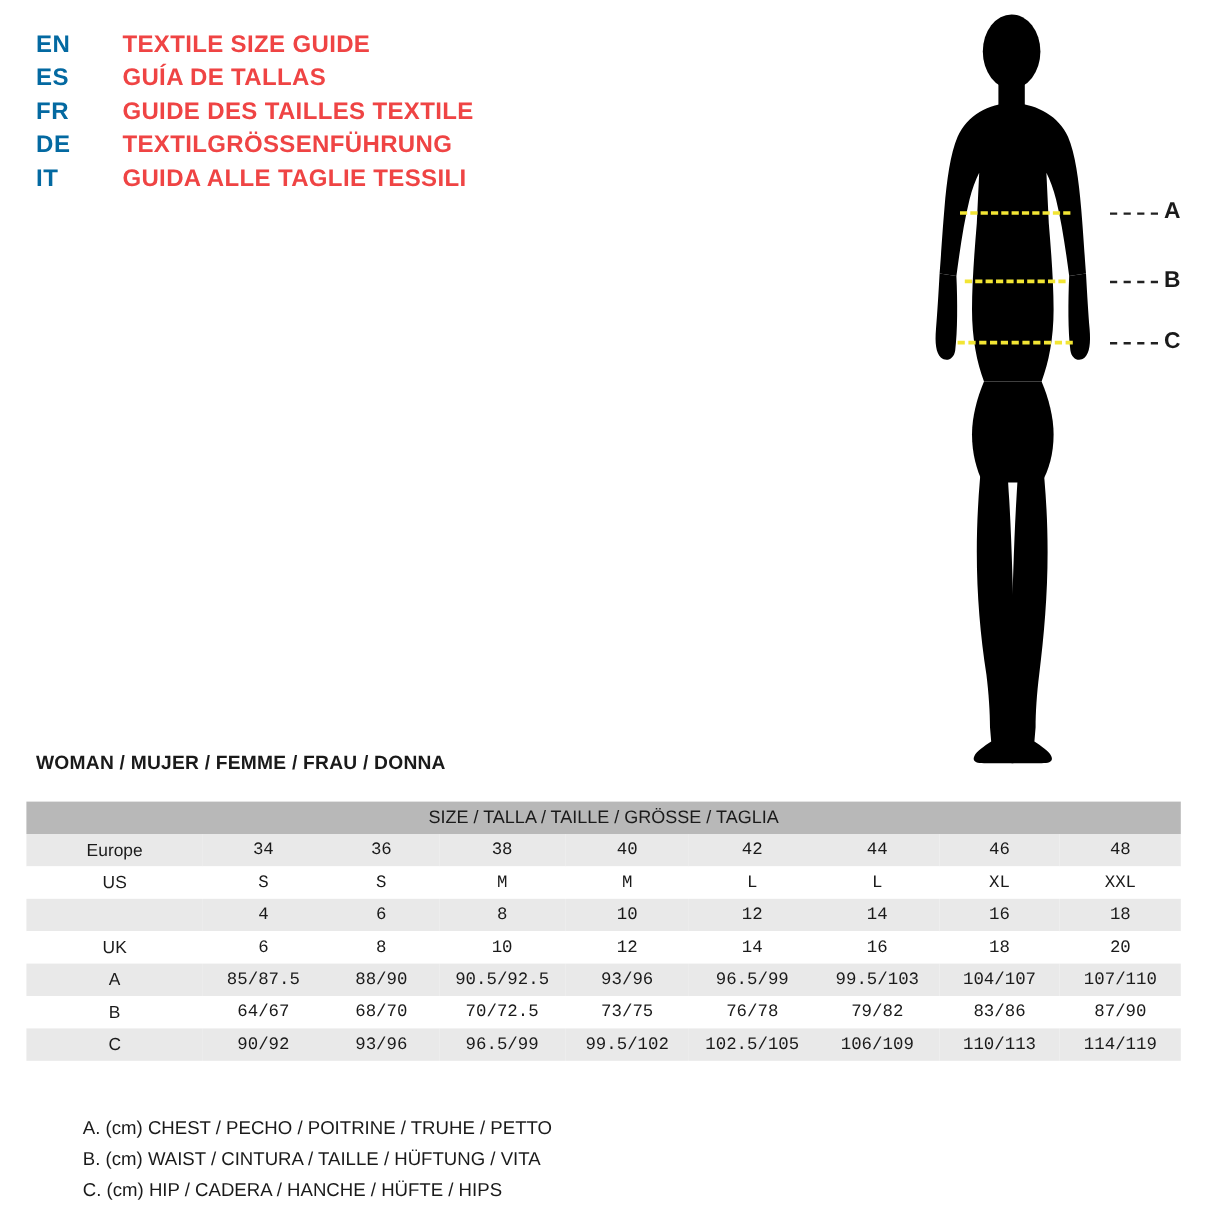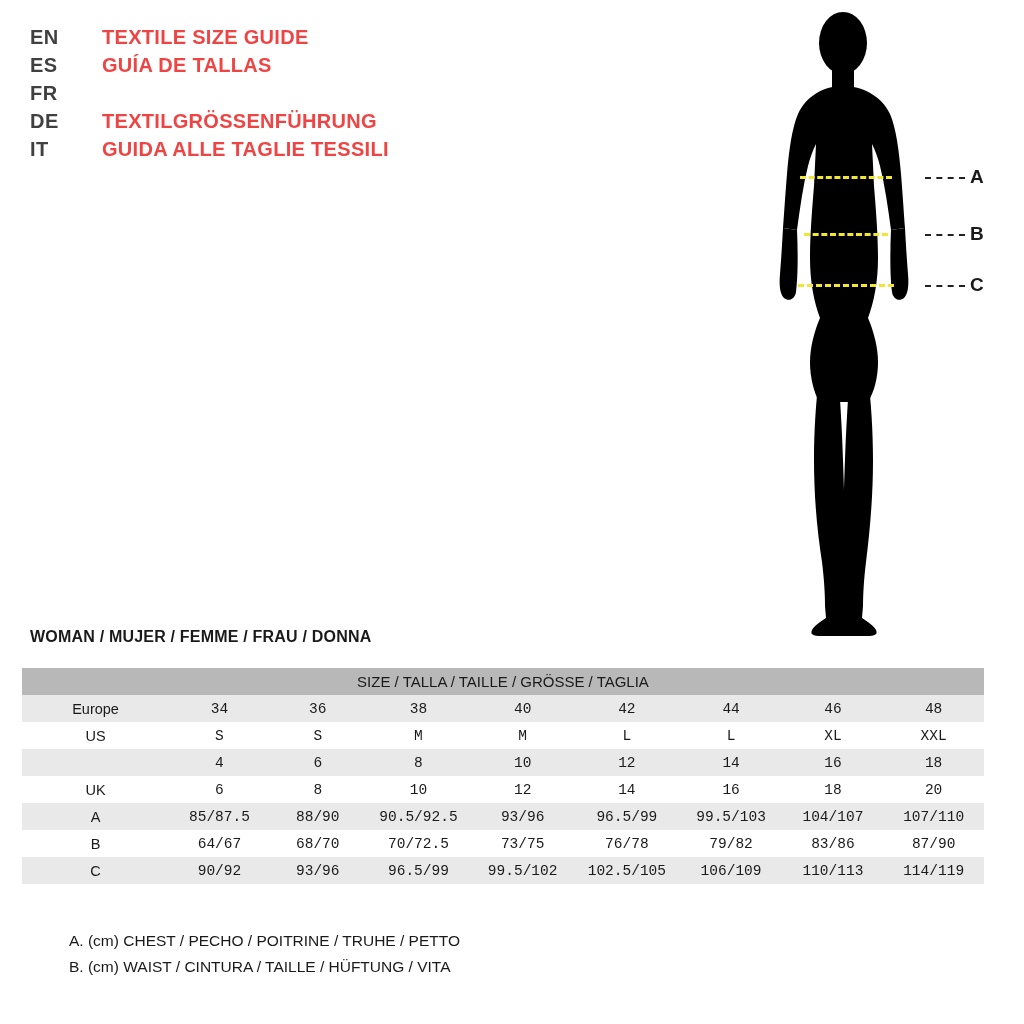--- a/index.html
+++ b/index.html
@@ -26,21 +26,21 @@
   .title-row {
     display: flex;
     align-items: baseline;
     height: 28px;
   }
   .title-lang {
     width: 72px;
     font-size: 20px;
     font-weight: bold;
     letter-spacing: 0.5px;
-    color: #404040;
+    color: #0369a1;
   }
   .title-text {
     font-size: 20px;
     font-weight: bold;
     letter-spacing: 0.3px;
     color: #ef4444;
     text-transform: uppercase;
     text-align: right;
   }
 
@@ -145,20 +145,21 @@
   <div class="title-row">
     <span class="title-lang">EN</span>
     <span class="title-text">TEXTILE SIZE GUIDE</span>
   </div>
   <div class="title-row">
     <span class="title-lang">ES</span>
     <span class="title-text">GUÍA DE TALLAS</span>
   </div>
   <div class="title-row">
     <span class="title-lang">FR</span>
+    <span class="title-text">GUIDE DES TAILLES TEXTILE</span>
   </div>
   <div class="title-row">
     <span class="title-lang">DE</span>
     <span class="title-text">TEXTILGRÖSSENFÜHRUNG</span>
   </div>
   <div class="title-row">
     <span class="title-lang">IT</span>
     <span class="title-text">GUIDA ALLE TAGLIE TESSILI</span>
   </div>
 </div>
@@ -345,13 +346,14 @@
       <td class="val-col">106/109</td>
       <td class="val-col">110/113</td>
       <td class="val-col">114/119</td>
     </tr>
   </tbody>
 </table>
 
 <div class="notes">
   <div class="note-line">A. (cm) CHEST / PECHO / POITRINE / TRUHE / PETTO</div>
   <div class="note-line">B. (cm) WAIST / CINTURA / TAILLE / HÜFTUNG / VITA</div>
+  <div class="note-line">C. (cm) HIP / CADERA / HANCHE / HÜFTE / HIPS</div>
 </div>
 
 </body></html>

